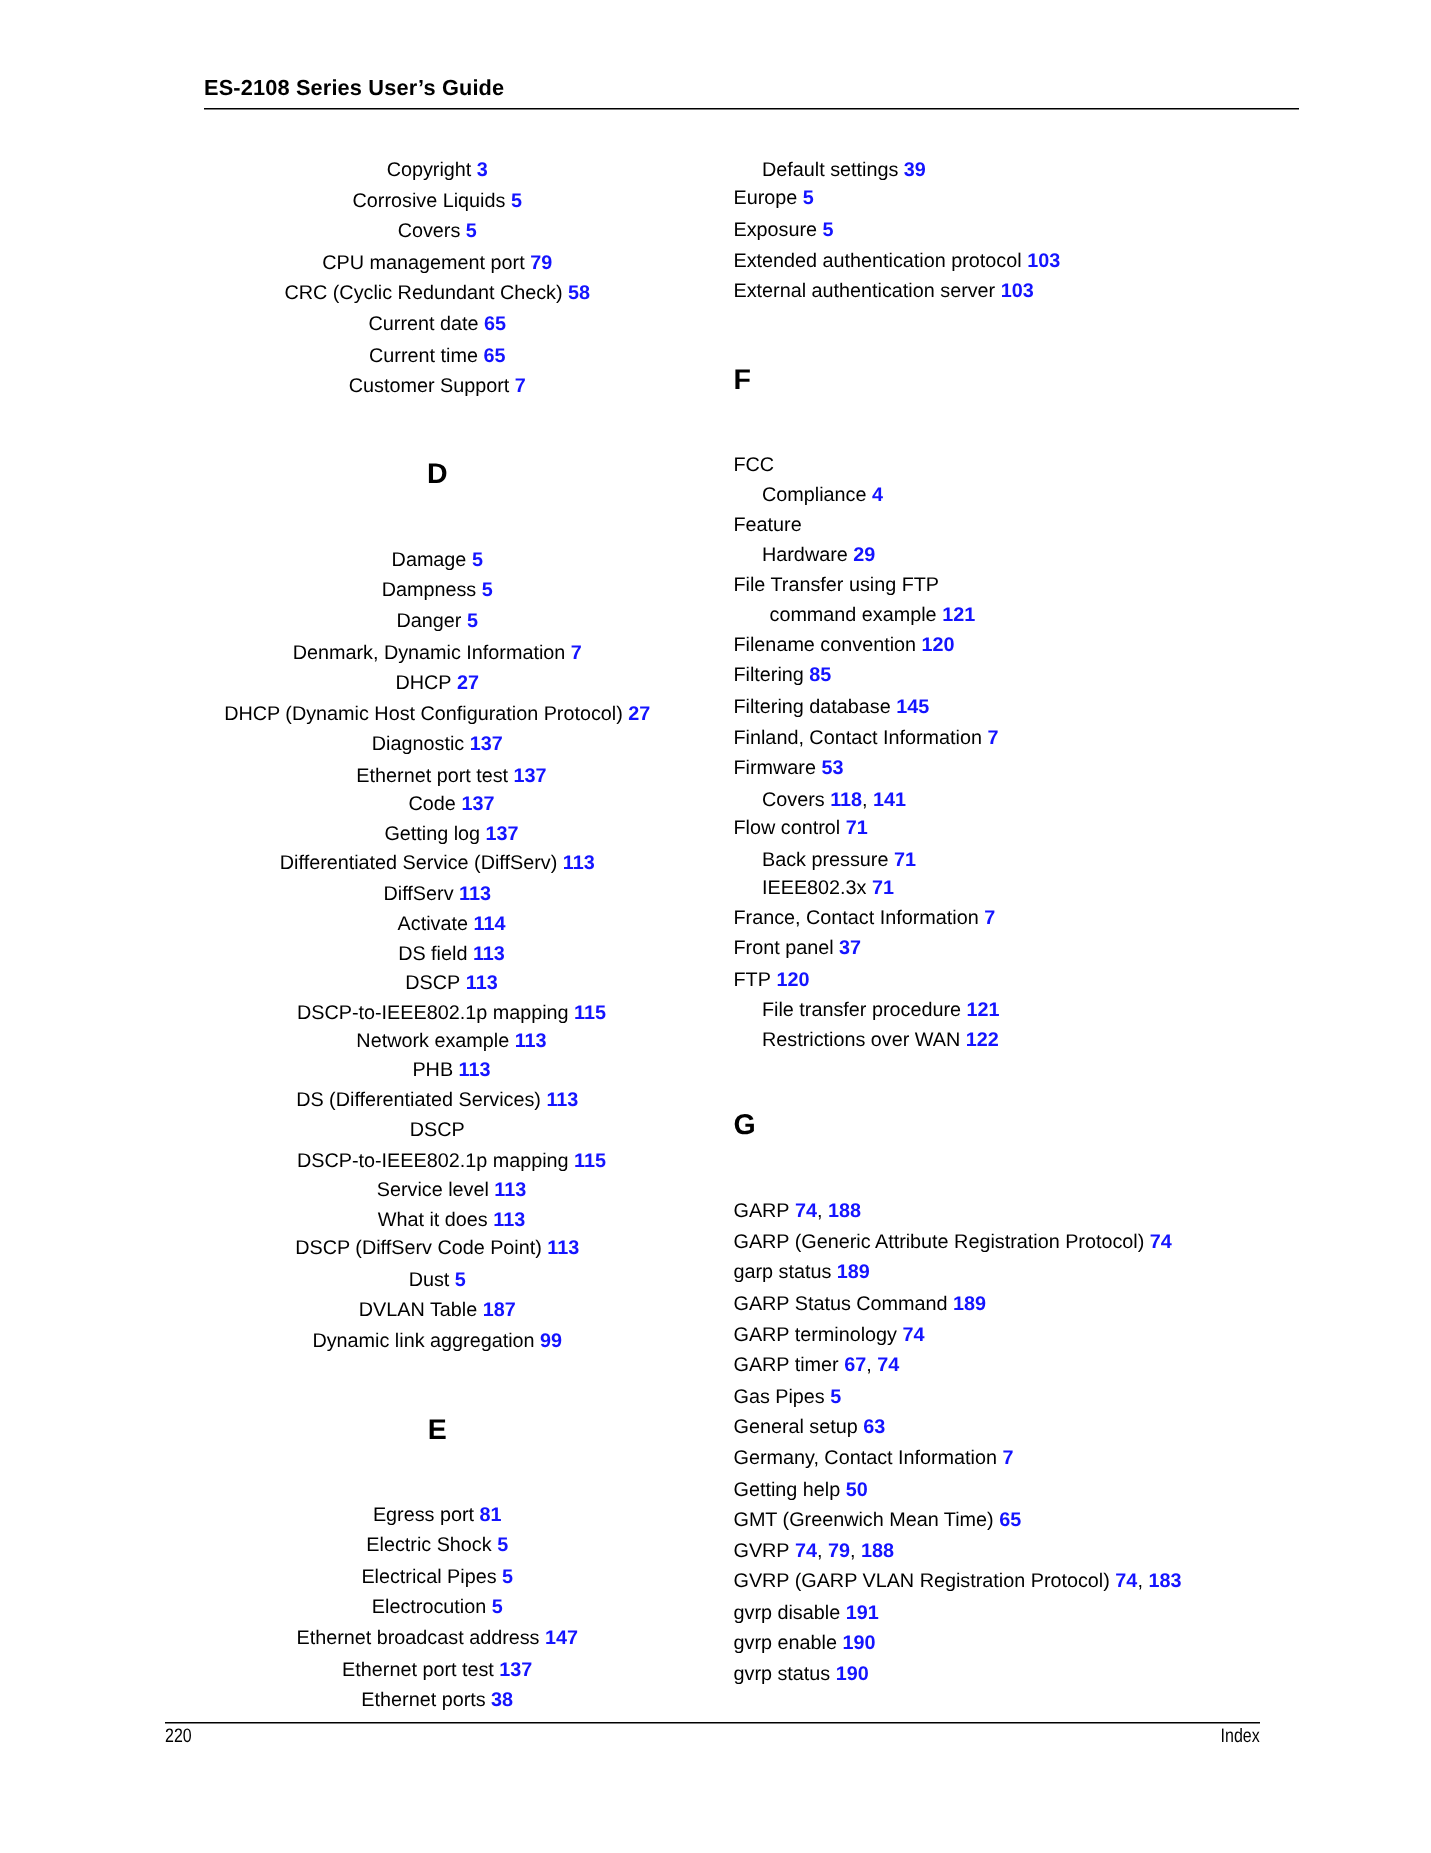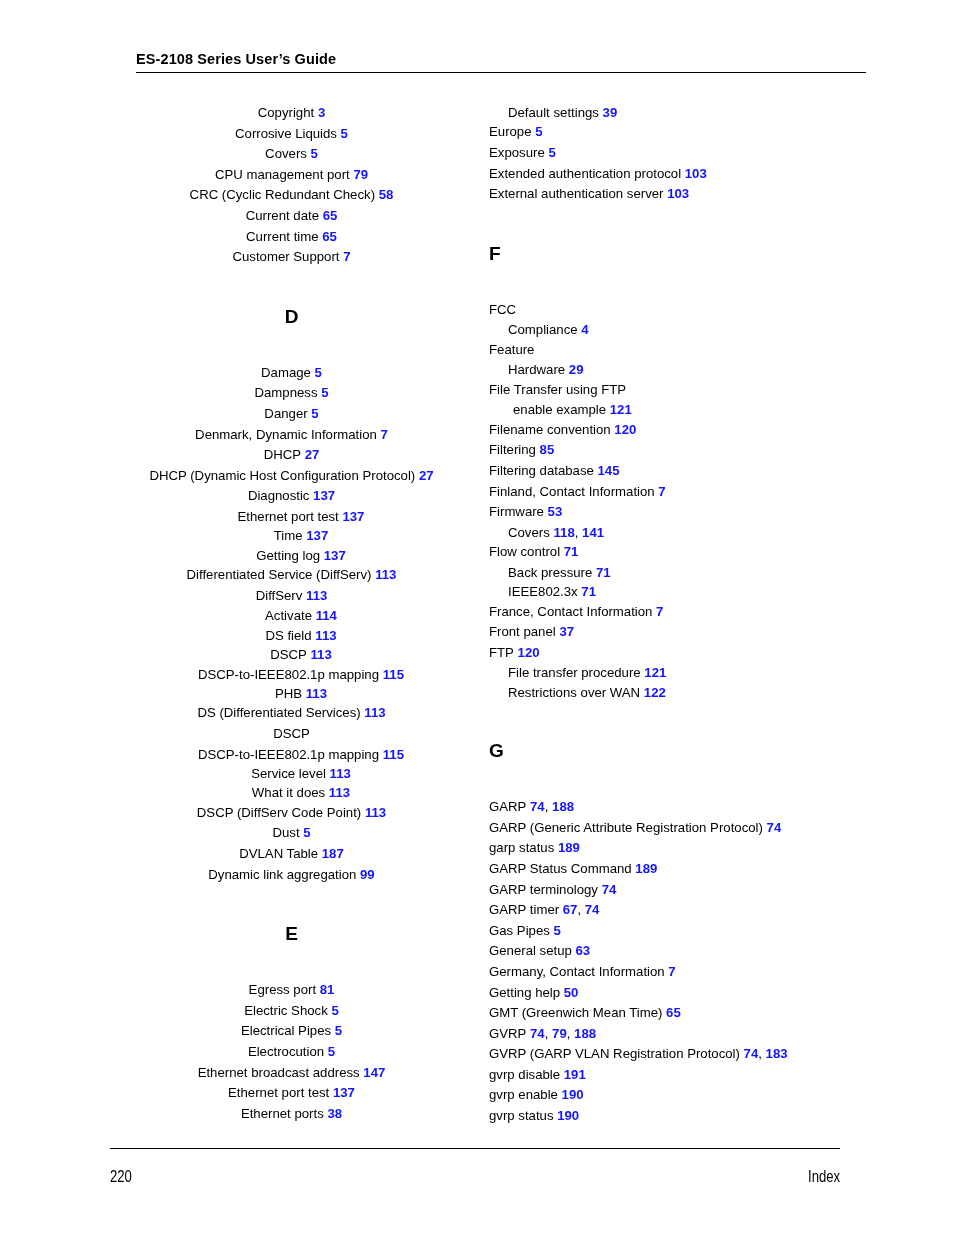--- a/index.html
+++ b/index.html
@@ -99,25 +99,25 @@
     position: absolute;
     left: 110px;
     top: 1148px;
     width: 730px;
   }
   .footer-rule {
     border-bottom: 1.6px solid #000;
     width: 730px;
   }
   .footer-row {
-    margin-top: 19px;
+    margin-top: 0;
     display: flex;
     justify-content: space-between;
     align-items: baseline;
-    font-size: 16px;
+    font-size: 13px;
     font-stretch: condensed;
     font-family: "Liberation Sans Narrow", "Liberation Sans", sans-serif;
     color: #000;
   }
   .footer-page { transform: scaleX(0.82); transform-origin: left center; }
   .footer-label { transform: scaleX(0.82); transform-origin: right center; }
 </style>
 </head>
 <body>
 
@@ -142,28 +142,29 @@
         <div class="section-letter">D</div>
         <div class="gap-after-letter"></div>
         <div class="entry lvl0"><span>Damage</span><span class="pg"> 5</span></div>
         <div class="entry lvl0"><span>Dampness</span><span class="pg"> 5</span></div>
         <div class="entry lvl0"><span>Danger</span><span class="pg"> 5</span></div>
         <div class="entry lvl0"><span>Denmark, Dynamic Information</span><span class="pg"> 7</span></div>
         <div class="entry lvl0"><span>DHCP</span><span class="pg"> 27</span></div>
         <div class="entry lvl0"><span>DHCP (Dynamic Host Configuration Protocol)</span><span class="pg"> 27</span></div>
         <div class="entry lvl0"><span>Diagnostic</span><span class="pg"> 137</span></div>
         <div class="entry lvl1 tight"><span>Ethernet port test</span><span class="pg"> 137</span></div>
-        <div class="entry lvl1 tight"><span>Time</span><span class="pg"> 137</span></div>
+        <div class="entry lvl1 tight"><span>Code</span><span class="pg"> 137</span></div>
         <div class="entry lvl1 tight"><span>Getting log</span><span class="pg"> 137</span></div>
         <div class="entry lvl0"><span>Differentiated Service (DiffServ)</span><span class="pg"> 113</span></div>
         <div class="entry lvl0"><span>DiffServ</span><span class="pg"> 113</span></div>
         <div class="entry lvl1 tight"><span>Activate</span><span class="pg"> 114</span></div>
         <div class="entry lvl1 tight"><span>DS field</span><span class="pg"> 113</span></div>
         <div class="entry lvl1 tight"><span>DSCP</span><span class="pg"> 113</span></div>
         <div class="entry lvl1 tight"><span>DSCP-to-IEEE802.1p mapping</span><span class="pg"> 115</span></div>
+        <div class="entry lvl1 tight"><span>Network example</span><span class="pg"> 113</span></div>
         <div class="entry lvl1 tight"><span>PHB</span><span class="pg"> 113</span></div>
         <div class="entry lvl0"><span>DS (Differentiated Services)</span><span class="pg"> 113</span></div>
         <div class="entry lvl0"><span>DSCP</span></div>
         <div class="entry lvl1 tight"><span>DSCP-to-IEEE802.1p mapping</span><span class="pg"> 115</span></div>
         <div class="entry lvl1 tight"><span>Service level</span><span class="pg"> 113</span></div>
         <div class="entry lvl1 tight"><span>What it does</span><span class="pg"> 113</span></div>
         <div class="entry lvl0"><span>DSCP (DiffServ Code Point)</span><span class="pg"> 113</span></div>
         <div class="entry lvl0"><span>Dust</span><span class="pg"> 5</span></div>
         <div class="entry lvl0"><span>DVLAN Table</span><span class="pg"> 187</span></div>
         <div class="entry lvl0"><span>Dynamic link aggregation</span><span class="pg"> 99</span></div>
@@ -185,21 +186,21 @@
         <div class="entry lvl0"><span>Extended authentication protocol</span><span class="pg"> 103</span></div>
         <div class="entry lvl0"><span>External authentication server</span><span class="pg"> 103</span></div>
         <div class="gap-before-letter"></div>
         <div class="section-letter">F</div>
         <div class="gap-after-letter"></div>
         <div class="entry lvl0"><span>FCC</span></div>
         <div class="entry lvl1 tight"><span>Compliance</span><span class="pg"> 4</span></div>
         <div class="entry lvl0"><span>Feature</span></div>
         <div class="entry lvl1 tight"><span>Hardware</span><span class="pg"> 29</span></div>
         <div class="entry lvl0"><span>File Transfer using FTP</span></div>
-        <div class="entry lvl1b tight"><span>enable example</span><span class="pg"> 121</span></div>
+        <div class="entry lvl1b tight"><span>command example</span><span class="pg"> 121</span></div>
         <div class="entry lvl0"><span>Filename convention</span><span class="pg"> 120</span></div>
         <div class="entry lvl0"><span>Filtering</span><span class="pg"> 85</span></div>
         <div class="entry lvl0"><span>Filtering database</span><span class="pg"> 145</span></div>
         <div class="entry lvl0"><span>Finland, Contact Information</span><span class="pg"> 7</span></div>
         <div class="entry lvl0"><span>Firmware</span><span class="pg"> 53</span></div>
         <div class="entry lvl1 tight"><span>Covers</span><span class="pg"> 118</span><span class="sep">,</span><span class="pg"> 141</span></div>
         <div class="entry lvl0"><span>Flow control</span><span class="pg"> 71</span></div>
         <div class="entry lvl1 tight"><span>Back pressure</span><span class="pg"> 71</span></div>
         <div class="entry lvl1 tight"><span>IEEE802.3x</span><span class="pg"> 71</span></div>
         <div class="entry lvl0"><span>France, Contact Information</span><span class="pg"> 7</span></div>

